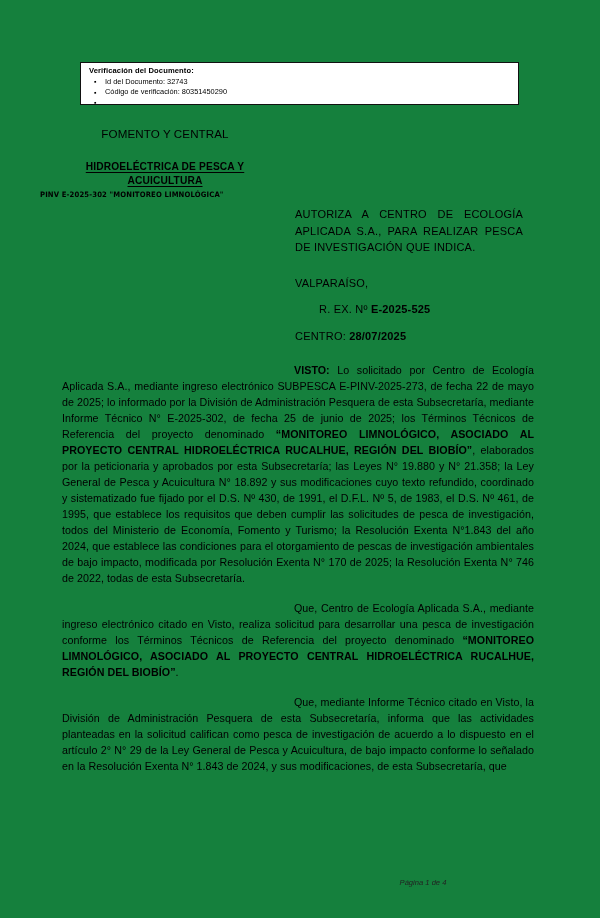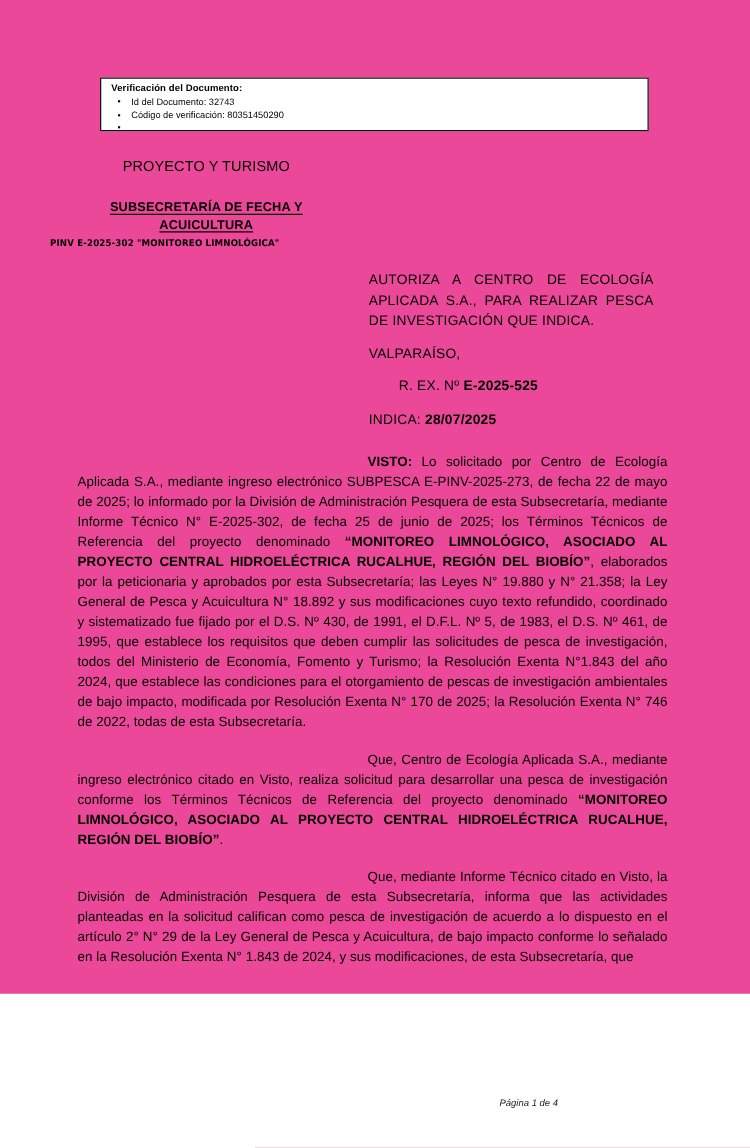--- a/index.html
+++ b/index.html
@@ -13,22 +13,22 @@
     position: relative;
     font-family: "Liberation Sans", sans-serif;
     color: #000000;
     overflow: hidden;
   }
 
   .page {
     position: absolute;
     left: 0; top: 0;
     width: 600px;
-    height: 795px;
-    background: #ec4899;
+    height: 918px;
+    background: #15803d;
   }
 
   
   .verif-box {
     position: absolute;
     left: 80px;
     top: 62px;
     width: 439px;
     border: 1.3px solid #111;
     box-sizing: border-box;
@@ -97,21 +97,21 @@
     white-space: nowrap;
     font-family: "DejaVu Sans", sans-serif;
     transform: scaleX(0.93);
     transform-origin: left center;
   }
 
   
   .title-block {
     position: absolute;
     left: 295px;
-    top: 216px;
+    top: 206px;
     width: 228px;
     font-size: 11px;
     line-height: 1.5;
     text-align: justify;
     text-align-last: left;
     letter-spacing: 0.2px;
   }
 
   .place {
     position: absolute;
@@ -205,40 +205,40 @@
         <span class="bullet">▪</span>
         <span>Código de verificación: 80351450290</span>
       </li>
       <li>
         <span class="bullet">▪</span>
       </li>
     </ul>
   </div>
 
   <div class="ministry">
-    <div>PROYECTO Y TURISMO</div>
+    <div>FOMENTO Y CENTRAL</div>
   </div>
 
   <div class="subsecretaria">
-    <div><span>SUBSECRETARÍA DE FECHA Y</span></div>
+    <div><span>HIDROELÉCTRICA DE PESCA Y</span></div>
     <div><span>ACUICULTURA</span></div>
   </div>
 
   <div class="pinv-code">PINV E-2025-302 "MONITOREO LIMNOLÓGICA"</div>
 
   <div class="title-block">AUTORIZA A CENTRO DE ECOLOGÍA APLICADA S.A., PARA REALIZAR PESCA DE INVESTIGACIÓN QUE INDICA.</div>
 
   <div class="place">VALPARAÍSO,</div>
 
   <div class="resol">
     <span>R. EX. Nº </span><b>E-2025-525</b>
   </div>
 
   <div class="fecha">
-    <span>INDICA: </span><b>28/07/2025</b>
+    <span>CENTRO: </span><b>28/07/2025</b>
   </div>
 
   <div class="body-area">
 
     <p class="para"><span class="indent"></span><b>VISTO:</b><span> Lo solicitado por Centro de Ecología Aplicada S.A., mediante ingreso electrónico SUBPESCA E-PINV-2025-273, de fecha 22 de mayo de 2025; lo informado por la División de Administración Pesquera de esta Subsecretaría, mediante Informe Técnico N° E-2025-302, de fecha 25 de junio de 2025; los Términos Técnicos de Referencia del proyecto denominado </span><b>“MONITOREO LIMNOLÓGICO, ASOCIADO AL PROYECTO CENTRAL HIDROELÉCTRICA RUCALHUE, REGIÓN DEL BIOBÍO”</b><span>, elaborados por la peticionaria y aprobados por esta Subsecretaría; las Leyes N° 19.880 y N° 21.358; la Ley General de Pesca y Acuicultura N° 18.892 y sus modificaciones cuyo texto refundido, coordinado y sistematizado fue fijado por el D.S. Nº 430, de 1991, el D.F.L. Nº 5, de 1983, el D.S. Nº 461, de 1995, que establece los requisitos que deben cumplir las solicitudes de pesca de investigación, todos del Ministerio de Economía, Fomento y Turismo; la Resolución Exenta N°1.843 del año 2024, que establece las condiciones para el otorgamiento de pescas de investigación ambientales de bajo impacto, modificada por Resolución Exenta N° 170 de 2025; la Resolución Exenta N° 746 de 2022, todas de esta Subsecretaría.</span></p>
 
 
     <div class="gap-a"></div>
 
     <p class="para"><span class="indent-mid"></span><span>Que, Centro de Ecología Aplicada S.A., mediante ingreso electrónico citado en Visto, realiza solicitud para desarrollar una pesca de investigación conforme los Términos Técnicos de Referencia del proyecto denominado </span><b>“MONITOREO LIMNOLÓGICO, ASOCIADO AL PROYECTO CENTRAL HIDROELÉCTRICA RUCALHUE, REGIÓN DEL BIOBÍO”</b><span>.</span></p>

